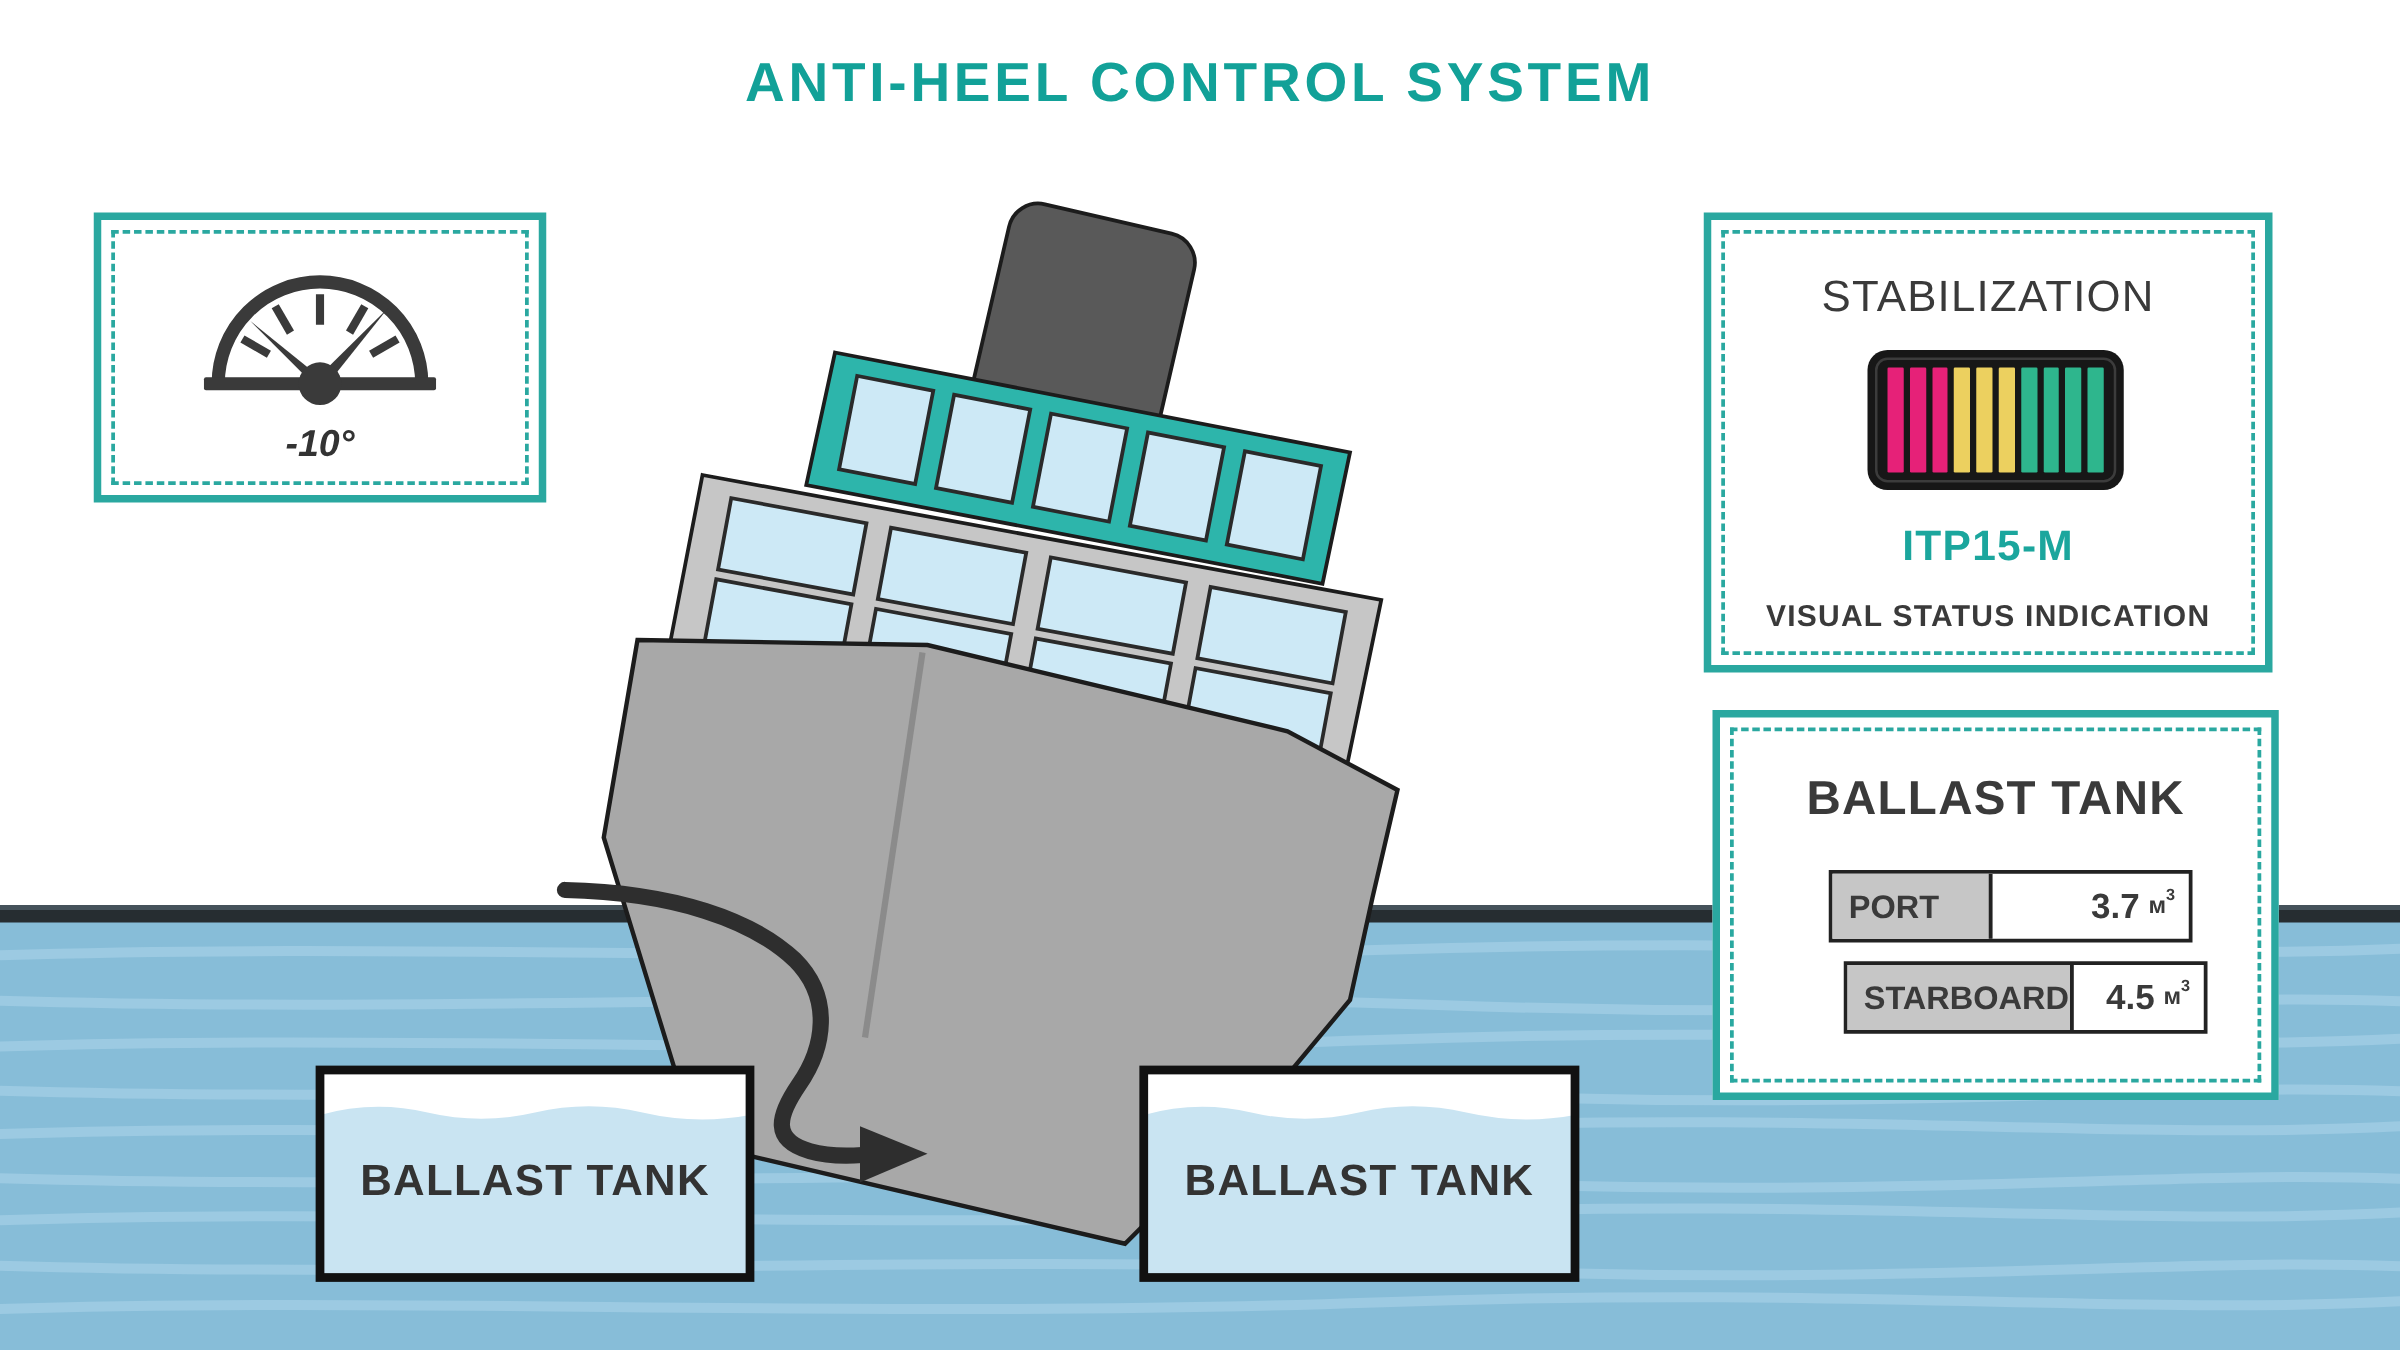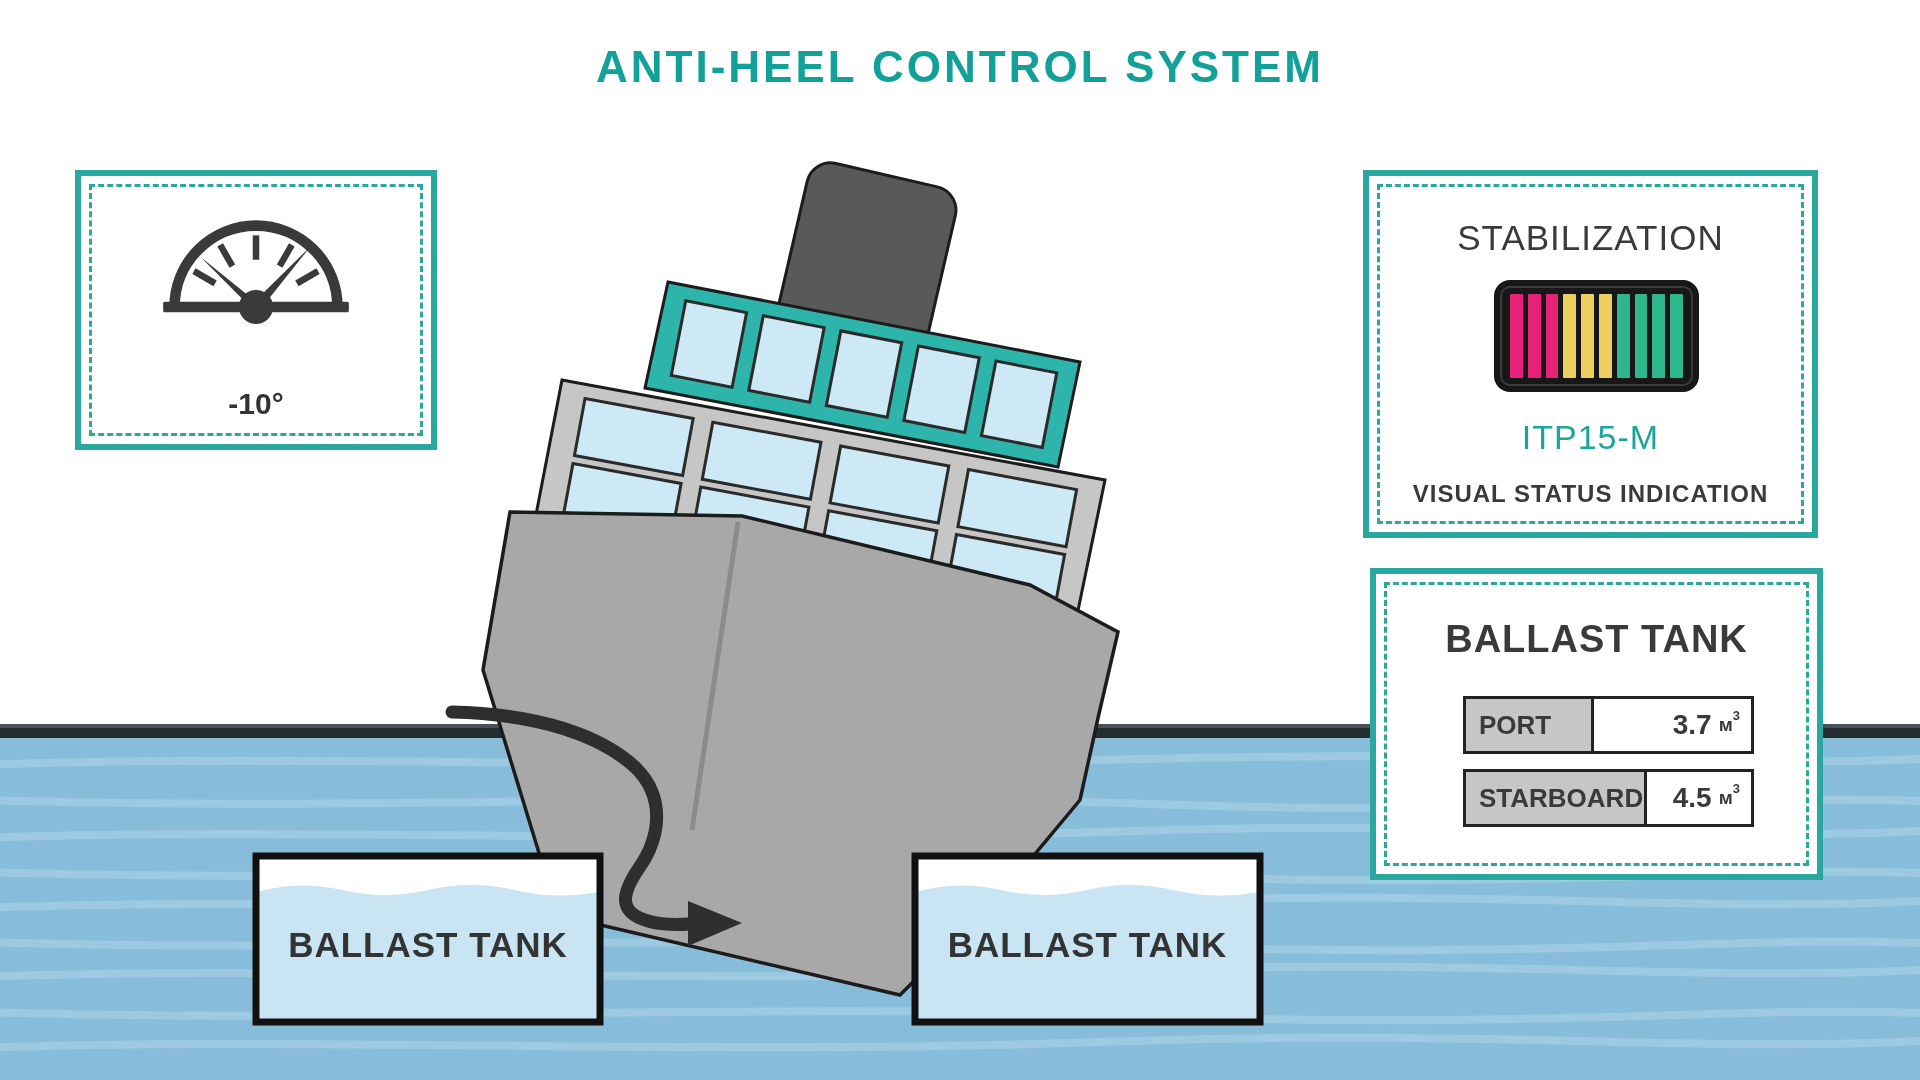--- a/index.html
+++ b/index.html
@@ -6,42 +6,42 @@
   .canvas{position:relative;width:1920px;height:1080px;overflow:hidden;background:#fff;
           font-family:"Liberation Sans", sans-serif;color:var(--text-dark,#3a3a3a);}
   .abs{position:absolute;}
   
   .page-title{top:42px;left:0;width:100%;text-align:center;font-size:44px;font-weight:bold;
               letter-spacing:3px;color:var(--title,#12a198);}
   
   .panel{border:6px solid var(--accent-border,#2aa8a0);background:#fff;box-sizing:border-box;}
   .panel-inner{position:absolute;inset:8px;border:3px dashed var(--accent-border,#2aa8a0);}
   
-  .gauge-panel{left:75px;top:170px;width:362px;height:280px;}
+  .gauge-panel{left:75px;top:170px;width:362px;height:232px;font-style:italic;}
   .gauge-icon{display:block;margin:14px auto 0 auto;}
   .gauge-reading{position:absolute;bottom:12px;left:0;width:100%;text-align:center;
                  font-size:30px;font-weight:bold;color:#333;}
   
   .stab-panel{left:1363px;top:170px;width:455px;height:368px;}
   .stab-title{top:42px;left:0;width:100%;text-align:center;font-size:35px;font-weight:normal;letter-spacing:1px;}
   .led-box{left:125px;top:104px;width:205px;height:112px;background:var(--led-bg,#171717);
            border-radius:16px;}
   .led-ring{position:absolute;inset:6px;border:2px solid #3c3c3c;border-radius:10px;}
   .led-bars{position:absolute;inset:14px 16px;display:flex;gap:5px;}
   .led-bar{flex:1;border-radius:1px;}
-  .stab-model{top:242px;left:0;width:100%;text-align:center;font-size:34px;font-weight:normal;
+  .stab-model{top:242px;left:0;width:100%;text-align:center;font-size:34px;font-weight:bold;
               letter-spacing:1px;color:var(--accent,#1ba69d);}
   .stab-caption{top:304px;left:0;width:100%;text-align:center;font-size:24px;font-weight:bold;letter-spacing:1px;}
   
   .bt-panel{left:1370px;top:568px;width:453px;height:312px;}
   .bt-title{top:44px;left:0;width:100%;text-align:center;font-size:38px;font-weight:bold;letter-spacing:1px;}
   .bt-row{position:absolute;left:87px;width:291px;height:58px;display:flex;border:3px solid #222;
           box-sizing:border-box;background:#fff;}
   .bt-row-1{top:122px;}
-  .bt-row-2{top:195px;}
+  .bt-row-2{top:195px;margin-left:12px;}
   .bt-label{background:var(--row-label-bg,#c6c6c6);border-right:3px solid #222;display:flex;
             align-items:center;padding-left:13px;font-size:26px;font-weight:bold;box-sizing:border-box;}
   .bt-row-1 .bt-label{width:45%;}
   .bt-row-2 .bt-label{width:63.5%;}
   .bt-value{flex:1;display:flex;align-items:center;justify-content:flex-end;padding-right:11px;
             font-size:28px;font-weight:bold;}
   .bt-unit{font-size:19px;font-weight:bold;margin-left:7px;}
   .bt-sup{font-size:13px;font-weight:bold;vertical-align:super;line-height:0;position:relative;top:-9px;}
   
   .tank-label{top:925px;text-align:center;font-size:35px;font-weight:bold;color:#333;letter-spacing:1px;}

